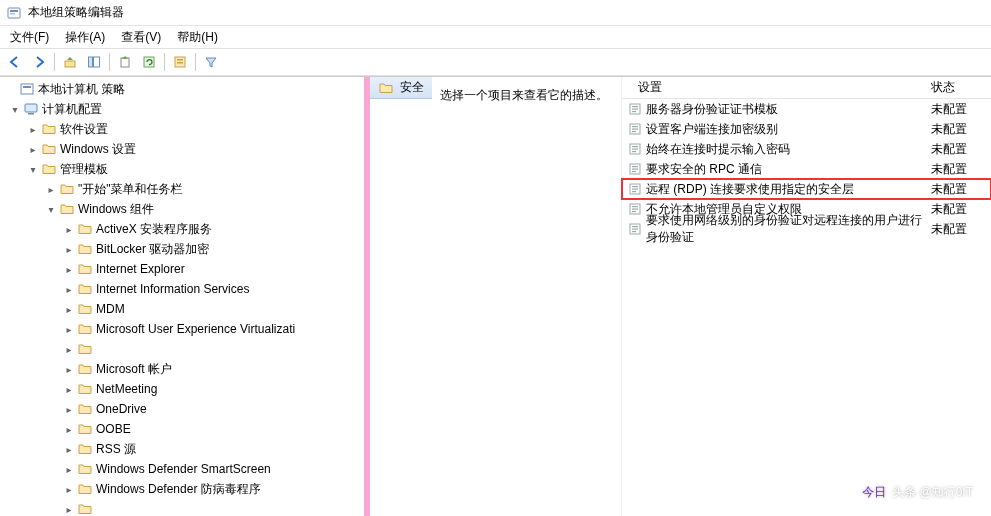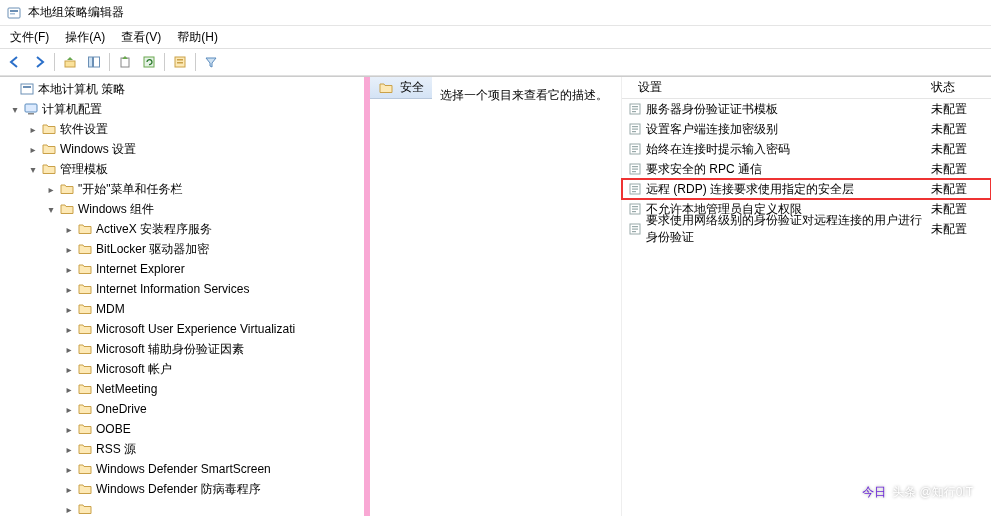--- a/index.html
+++ b/index.html
@@ -229,21 +229,20 @@
           </span>
           <span class="tree-label">Microsoft User Experience Virtualizati</span>
         </div>
         <div class="tree-row" style="padding-left: 62px;">
           <span class="expander">▸</span>
           <span class="tree-icon">
             <svg width="16" height="16" viewBox="0 0 16 16">
               <path d="M2 4h4l1 1.5h7v7H2z" fill="#fde9b6" stroke="#caa149"></path>
             </svg>
           </span>
-          <span class="tree-label">Microsoft 辅助身份验证因素</span>
         </div>
         <div class="tree-row" style="padding-left: 62px;">
           <span class="expander">▸</span>
           <span class="tree-icon">
             <svg width="16" height="16" viewBox="0 0 16 16">
               <path d="M2 4h4l1 1.5h7v7H2z" fill="#fde9b6" stroke="#caa149"></path>
             </svg>
           </span>
           <span class="tree-label">Microsoft 帐户</span>
         </div>

